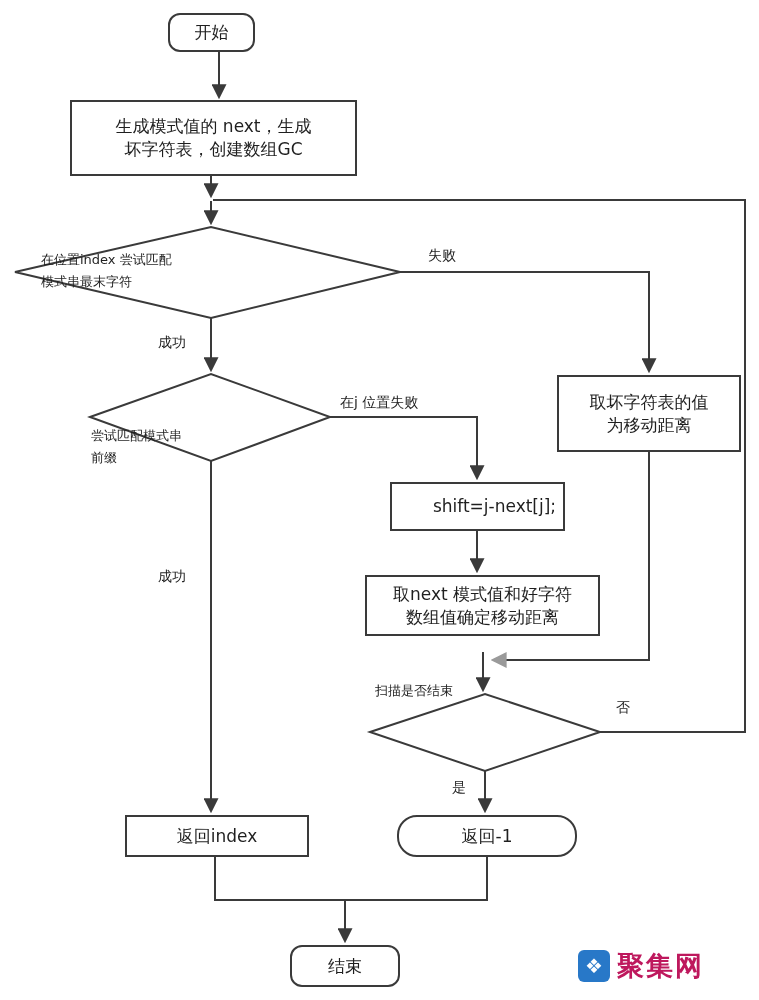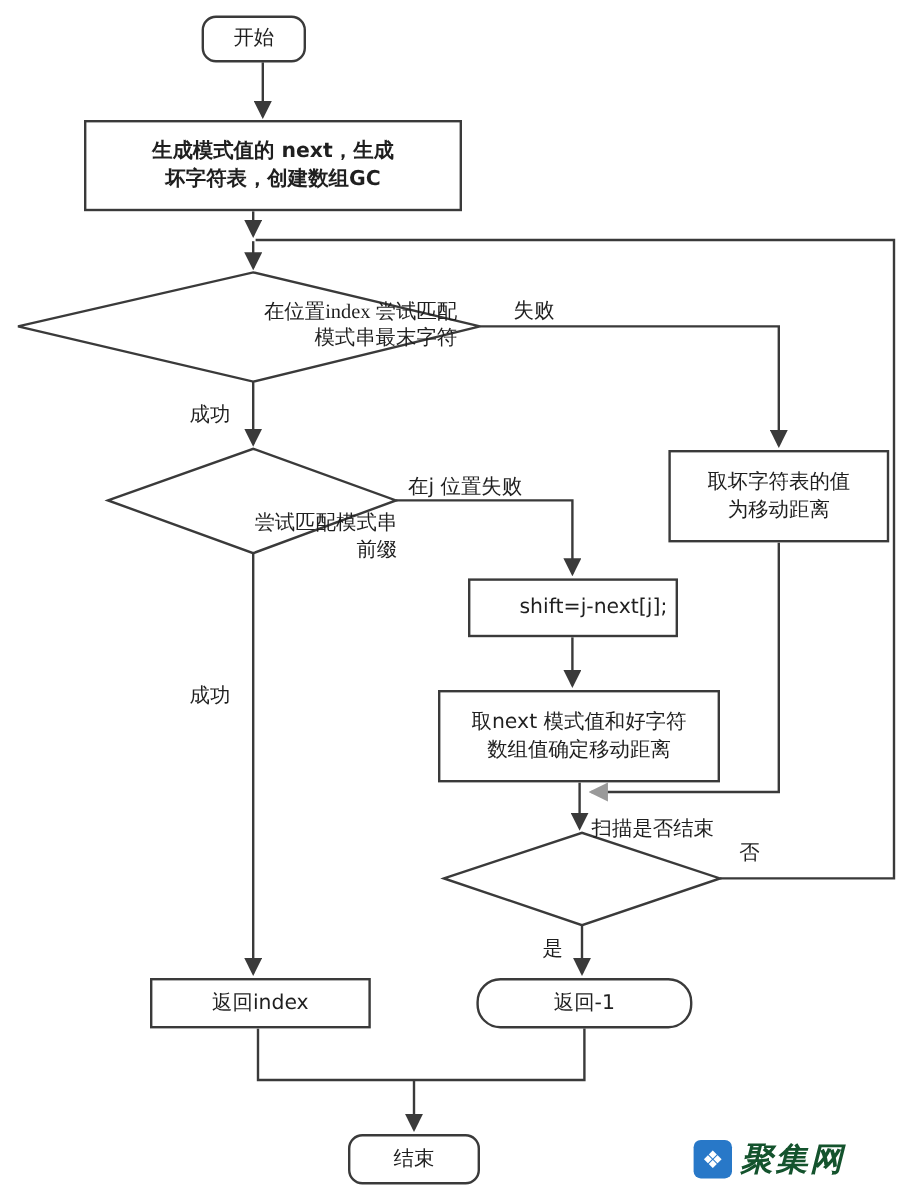--- a/index.html
+++ b/index.html
@@ -21,29 +21,28 @@
     display:flex; flex-direction:column;
     align-items:center; justify-content:center;
     font-size:17px; line-height:23px;
     text-align:center;
     z-index:2;
   }
   .rounded { border-radius:12px; }
 
   .dtext {
     position:absolute;
-    text-align:right;
-    font-size:17px; line-height:22px;
+    text-align:left;
+    font-size:13px; line-height:22px;
     z-index:3;
-    font-family:Liberation Serif, serif;
   }
 
   .edge-label {
     position:absolute;
-    font-size:17px;
+    font-size:14px;
     z-index:3;
     background:transparent;
     white-space:nowrap;
   }
 
   .watermark {
     position:absolute;
     left:578px; top:948px;
     display:flex; align-items:center;
     z-index:4;
@@ -93,21 +92,21 @@
 
     <polygon points="15,272 211,227 400,272 211,318" fill="#ffffff" stroke="#3a3a3a" stroke-width="2"></polygon>
     <polygon points="90,417 211,374 330,417 211,461" fill="#ffffff" stroke="#3a3a3a" stroke-width="2"></polygon>
     <polygon points="370,732 485,694 600,732 485,771" fill="#ffffff" stroke="#3a3a3a" stroke-width="2"></polygon>
   </svg>
 
   <div class="node rounded" style="left:168px; top:13px; width:87px; height:39px;">
     <div>开始</div>
   </div>
 
-  <div class="node" style="left:70px; top:100px; width:315px; height:76px;font-weight:bold;">
+  <div class="node" style="left:70px; top:100px; width:287px; height:76px;">
     <div>生成模式值的 next，生成</div>
     <div>坏字符表，创建数组GC</div>
   </div>
 
   <div class="dtext" style="left:41px; top:249px; width:340px;">
     <div>在位置index 尝试匹配</div>
     <div>模式串最末字符</div>
   </div>
 
   <div class="node" style="left:557px; top:375px; width:184px; height:77px;">
@@ -117,21 +116,21 @@
 
   <div class="dtext" style="left:91px; top:395px; width:240px;margin-top:30px;">
     <div>尝试匹配模式串</div>
     <div>前缀</div>
   </div>
 
   <div class="node" style="left:390px; top:482px; width:175px; height:49px;padding-left:34px;">
     <div>shift=j-next[j];</div>
   </div>
 
-  <div class="node" style="left:365px; top:575px; width:235px; height:77px;">
+  <div class="node" style="left:365px; top:575px; width:235px; height:61px;">
     <div>取next 模式值和好字符</div>
     <div>数组值确定移动距离</div>
   </div>
 
   <div class="dtext" style="left:375px; top:680px; width:220px;">
     <div>扫描是否结束</div>
   </div>
 
   <div class="node" style="left:125px; top:815px; width:184px; height:42px;">
     <div>返回index</div>
@@ -147,16 +146,16 @@
 
   <div class="edge-label" style="left:428px; top:247px;">失败</div>
   <div class="edge-label" style="left:158px; top:334px;">成功</div>
   <div class="edge-label" style="left:340px; top:394px;">在j 位置失败</div>
   <div class="edge-label" style="left:158px; top:568px;">成功</div>
   <div class="edge-label" style="left:616px; top:699px;">否</div>
   <div class="edge-label" style="left:452px; top:779px;">是</div>
 
   <div class="watermark">
     <div class="wm-icon" style="background:#2878c8;">❖</div>
-    <div class="wm-text" style="color:#14532d;font-style:italic;">聚集网</div>
+    <div class="wm-text" style="color:#be185d;">聚集网</div>
   </div>
 
 </div>
 
 </body></html>

